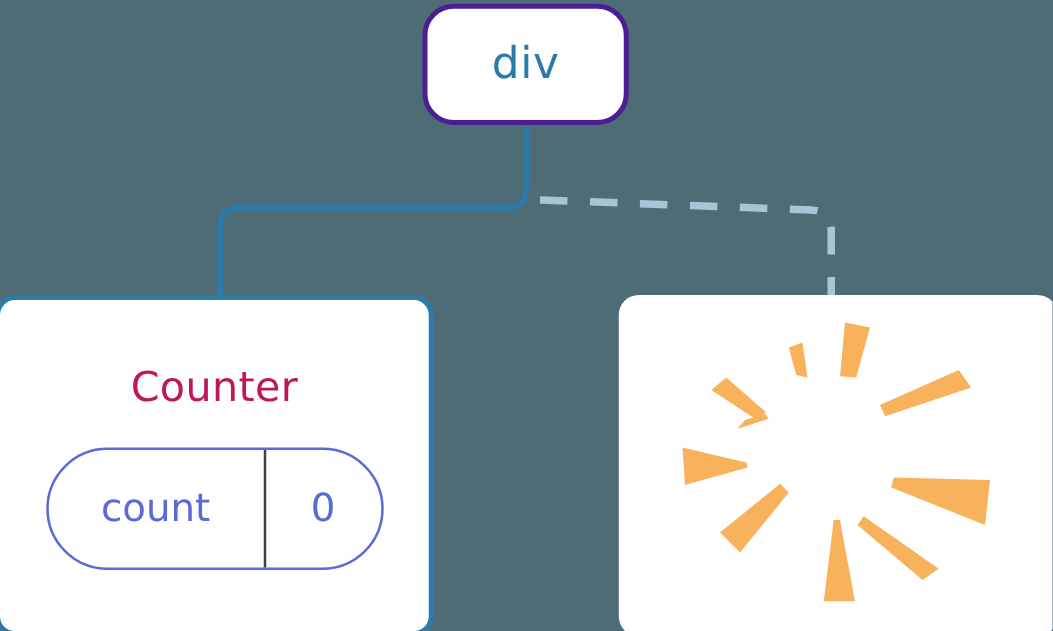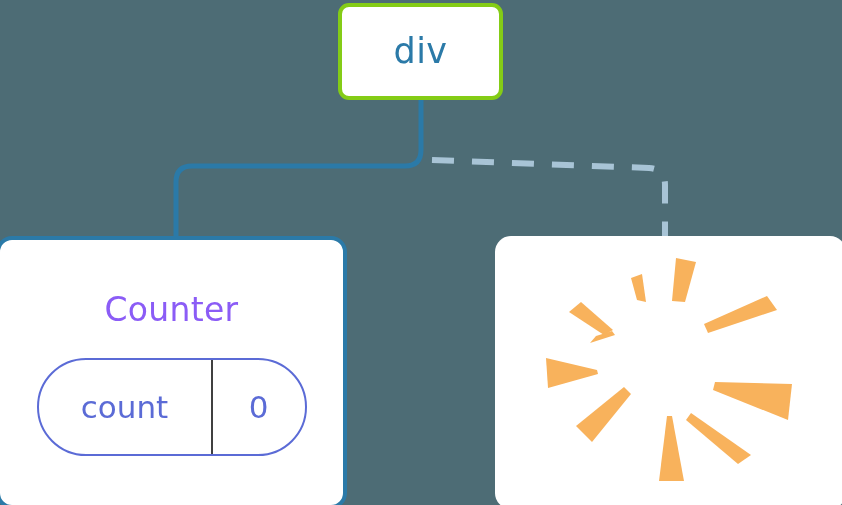--- a/index.html
+++ b/index.html
@@ -33,22 +33,22 @@
     position: absolute;
     background: #ffffff;
     box-sizing: border-box;
   }
   
   #node-div {
     left: 338px;
     top: 3px;
     width: 165px;
     height: 97px;
-    border: 4px solid #84cc16;
-    border-radius: 11px;
+    border: 4px solid #4c1d95;
+    border-radius: 25px;
     display: flex;
     align-items: center;
     justify-content: center;
   }
   #node-div .node-label {
     color: #2b7aa8;
     font-size: 35px;
     line-height: 1;
     letter-spacing: 0.5px;
   }
@@ -58,21 +58,21 @@
     top: 236px;
     width: 351px;
     height: 273px;
     border: 4px solid #2b7aa8;
     border-radius: 16px;
     display: flex;
     flex-direction: column;
     align-items: center;
   }
   #node-counter .node-title {
-    color: #8b5cf6;
+    color: #be185d;
     font-size: 33px;
     line-height: 1;
     margin-top: 53px;
     letter-spacing: 0.3px;
   }
   .state-pill {
     margin-top: 32px;
     height: 98px;
     min-width: 264px;
     border: 2px solid #5b6bd6;

